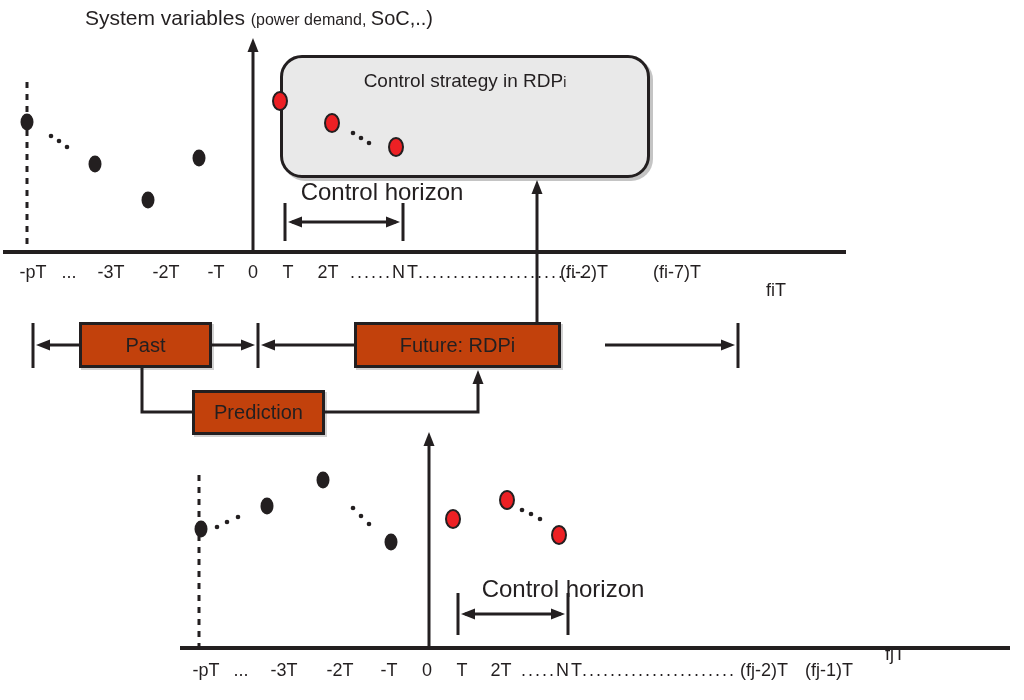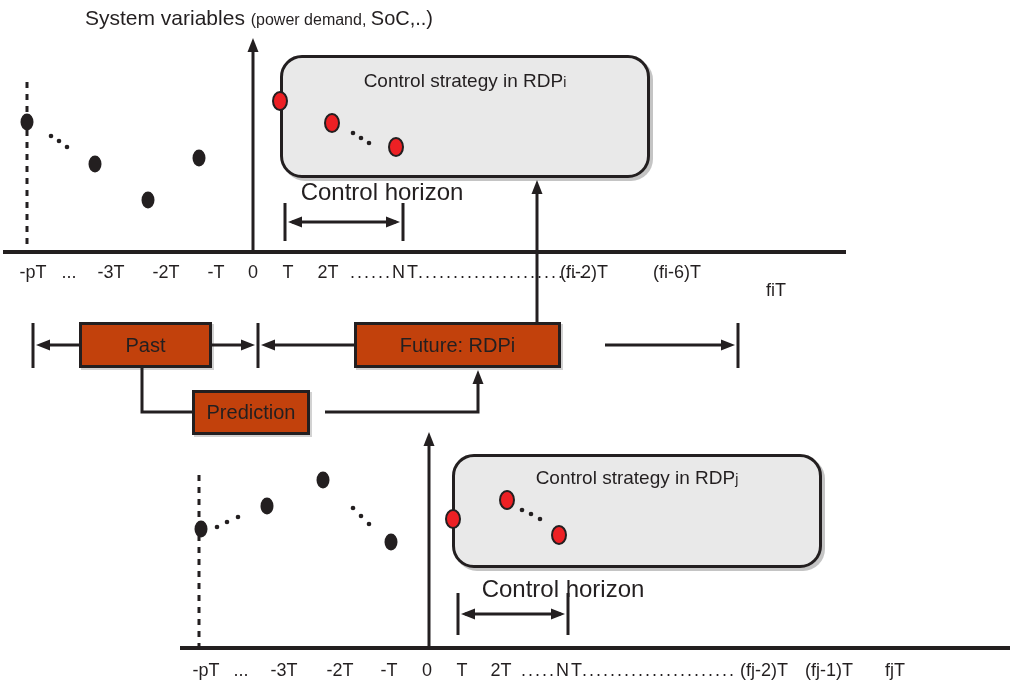--- a/index.html
+++ b/index.html
@@ -51,33 +51,30 @@
 <body>
 
 <div id="canvas">
 
   <div class="boxes-layer">
 
     <div class="round-box" style="left:280px;top:55px;width:370px;height:123px;padding-top:12px;">
       <span>Control strategy in RDP</span><span class="sub-letter">i</span>
     </div>
 
-    <div class="round-box" style="left:452px;top:454px;width:370px;height:114px;padding-top:10px;">
-      <span>Control strategy in RDP</span><span class="sub-letter">j</span>
-    </div>
 
     <div class="flow-box" style="left:79px;top:322px;width:133px;height:46px;">
       <span>Past</span>
     </div>
 
     <div class="flow-box" style="left:354px;top:322px;width:207px;height:46px;">
       <span>Future: RDPi</span>
     </div>
 
-    <div class="flow-box" style="left:192px;top:390px;width:118px;height:45px;">
+    <div class="flow-box" style="left:192px;top:390px;width:133px;height:45px;">
       <span>Prediction</span>
     </div>
   </div>
 
   <svg class="lines-layer" width="1024" height="700" viewBox="0 0 1024 700">
 
     <path class="ln" d="M253,252 V50"></path>
     <polygon class="ah" points="253,38 247.5,52 258.5,52"></polygon>
     <path class="ln-thick" d="M3,252 H846"></path>
     <path class="ln-dash" d="M27,82 V252"></path>
@@ -165,32 +162,32 @@
       <span class="axl" style="left:33px;top:262px;">-pT</span>
       <span class="axl" style="left:69px;top:262px;">...</span>
       <span class="axl" style="left:111px;top:262px;">-3T</span>
       <span class="axl" style="left:166px;top:262px;">-2T</span>
       <span class="axl" style="left:216px;top:262px;">-T</span>
       <span class="axl" style="left:253px;top:262px;">0</span>
       <span class="axl" style="left:288px;top:262px;">T</span>
       <span class="axl" style="left:328px;top:262px;">2T</span>
       <span class="axl axl-run" style="left:350px;top:262px;">......NT........................</span>
       <span class="axl" style="left:584px;top:262px;">(fi-2)T</span>
-      <span class="axl" style="left:677px;top:262px;">(fi-6)T</span>
+      <span class="axl" style="left:677px;top:262px;">(fi-7)T</span>
       <span class="axl" style="left:744px;top:280px;margin-left:32px;">fiT</span>
     </div>
 
     <div>
       <span class="axl" style="left:206px;top:660px;">-pT</span>
       <span class="axl" style="left:241px;top:660px;">...</span>
       <span class="axl" style="left:284px;top:660px;">-3T</span>
       <span class="axl" style="left:340px;top:660px;">-2T</span>
       <span class="axl" style="left:389px;top:660px;">-T</span>
       <span class="axl" style="left:427px;top:660px;">0</span>
       <span class="axl" style="left:462px;top:660px;">T</span>
       <span class="axl" style="left:501px;top:660px;">2T</span>
       <span class="axl axl-run" style="left:521px;top:660px;">.....NT......................</span>
       <span class="axl" style="left:764px;top:660px;">(fj-2)T</span>
       <span class="axl" style="left:829px;top:660px;">(fj-1)T</span>
-      <span class="axl" style="left:895px;top:660px;">fjT</span>
+      <span class="axl" style="left:895px;top:644px;">fjT</span>
     </div>
   </div>
 </div>
 
 </body></html>

